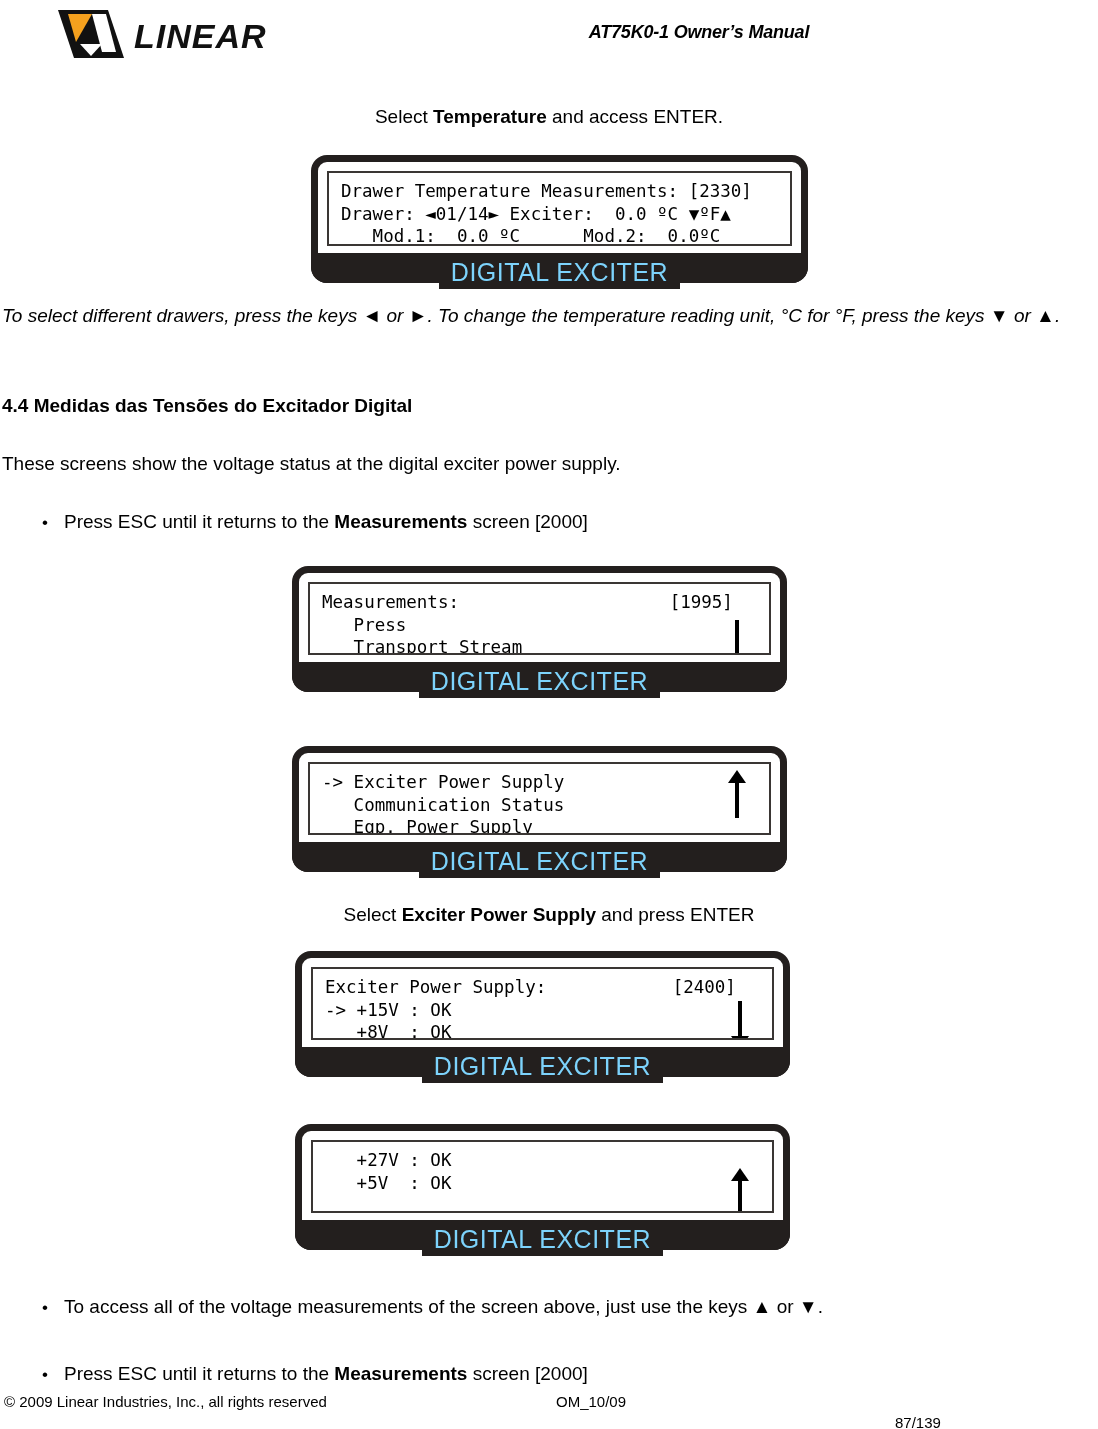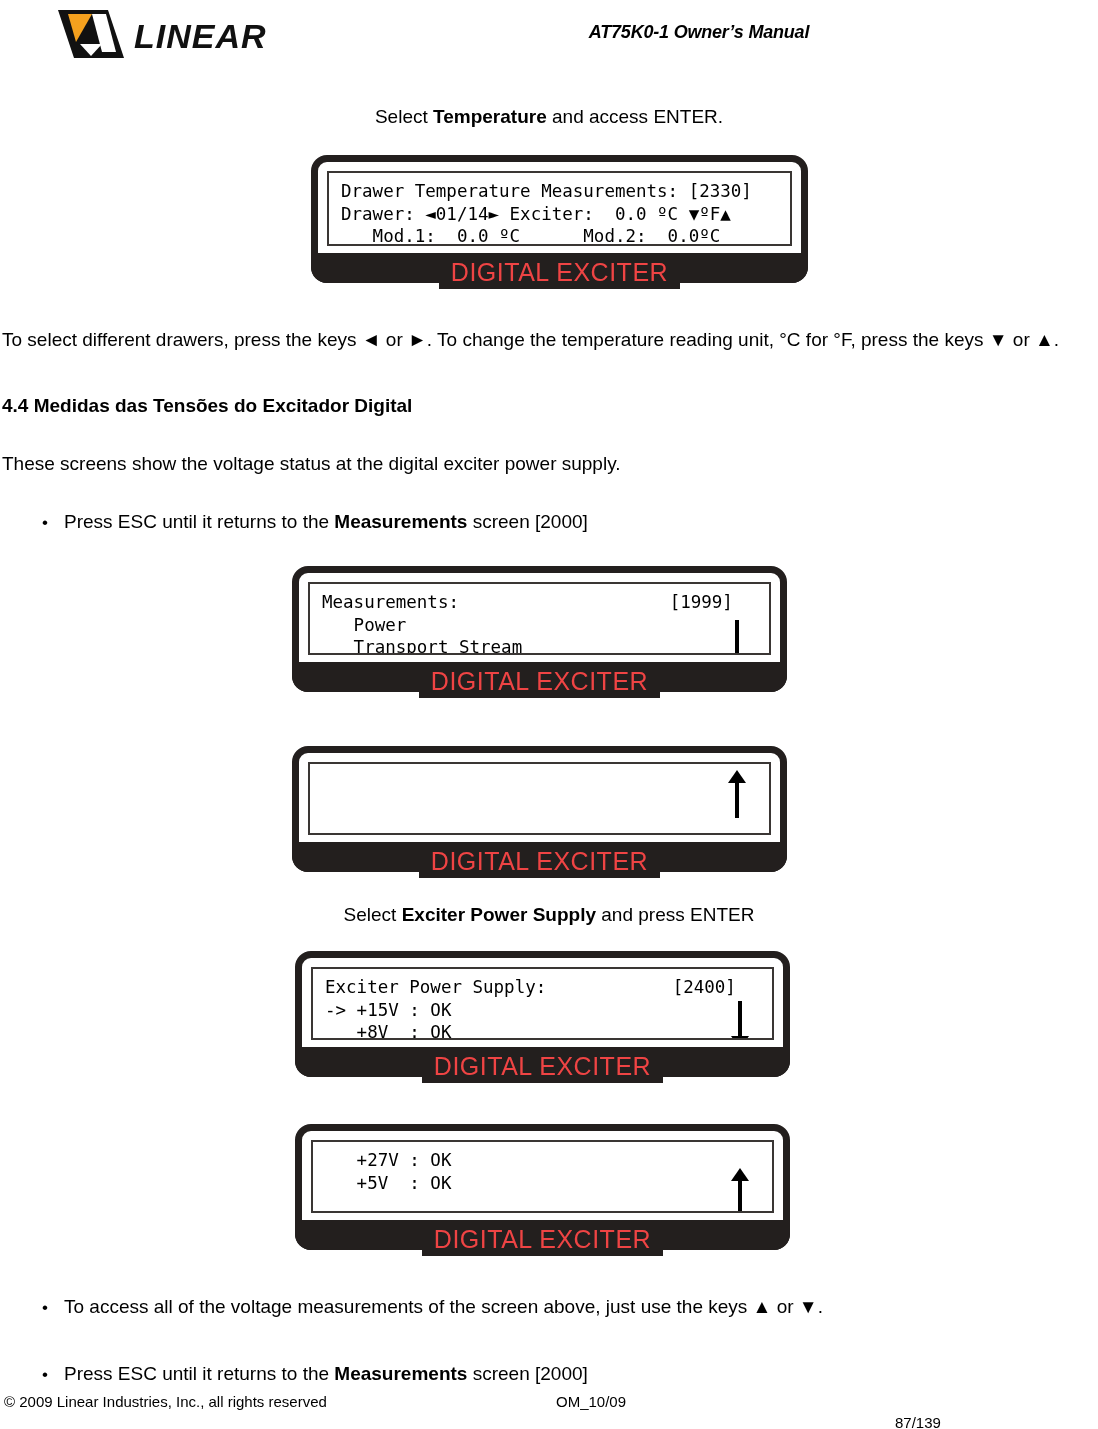--- a/index.html
+++ b/index.html
@@ -116,21 +116,21 @@
     bottom: -14px;
     height: 36px;
     display: flex;
     align-items: center;
     justify-content: center;
     pointer-events: none;
   }
   .lcd-brand span {
     display: inline-block;
     background: #231f1e;
-    color: #ef4444;
+    color: #7dd3fc;
     font-size: 25px;
     line-height: 34px;
     padding: 0 12px;
     letter-spacing: 0.5px;
     font-family: "Liberation Sans", sans-serif;
   }
   .lcd-text {
     position: absolute;
     left: 12px;
     top: 7px;
@@ -197,53 +197,57 @@
 <span>Drawer: ◄01/14► Exciter:  0.0 ºC ▼ºF▲</span>
 <span>   Mod.1:  0.0 ºC      Mod.2:  0.0ºC</span>
 </div>
   </div>
   <div class="lcd-bottombar"></div>
   <div class="lcd-brand">
     <span>DIGITAL EXCITER</span>
   </div>
 </div>
 
-<div class="para" style="left:2px; top:325px; width:1094px;">
+<div class="para" style="left:2px; top:301px; width:1094px;font-style:italic;">
   <span>To select different drawers, press the keys ◄ or ►. To change the temperature reading unit, °C for °F, press</span>
   <span>the keys ▼ or ▲.</span>
 </div>
 
 <div class="section-heading" style="left:2px; top:393px;">4.4 Medidas das Tensões do Excitador Digital</div>
 
 <div class="para" style="left:2px; top:449px; width:1000px;">These screens show the voltage status at the digital exciter power supply.</div>
 
 <div class="bullet-row" style="left:26px; top:508px; width:1000px;">
   <span class="bullet-dot">•</span>
   <span class="bullet-text"><span>Press ESC until it returns to the </span><b>Measurements</b><span> screen [2000]</span></span>
 </div>
 
 <div class="lcd" style="left:292px; top:566px; width:495px; height:126px;">
   <div class="lcd-inner">
-    <div class="lcd-text"><span>Measurements:                    [1999]</span>
-<span>   Power</span>
+    <div class="lcd-text"><span>Measurements:                    [1995]</span>
+<span>   Press</span>
 <span>   Transport Stream</span>
 </div>
     <div style="position:absolute; right:22px; top:36px; width:20px; height:50px;">
       <div class="arrow-shaft" style="left:8px; top:0; height:38px;"></div>
 
     </div>
   </div>
   <div class="lcd-bottombar"></div>
   <div class="lcd-brand">
     <span>DIGITAL EXCITER</span>
   </div>
 </div>
 
 <div class="lcd" style="left:292px; top:746px; width:495px; height:126px;">
   <div class="lcd-inner">
+    <div class="lcd-text"><span>-&gt; Exciter Power Supply</span>
+<span>   Communication Status</span>
+<span>   Eqp. Power Supply</span>
+</div>
     <div style="position:absolute; right:22px; top:6px; width:20px; height:50px;">
       <div class="arrow-head up" style="left:1px; top:0px;"></div>
       <div class="arrow-shaft" style="left:8px; top:12px; height:36px;"></div>
     </div>
   </div>
   <div class="lcd-bottombar"></div>
   <div class="lcd-brand">
     <span>DIGITAL EXCITER</span>
   </div>
 </div>

